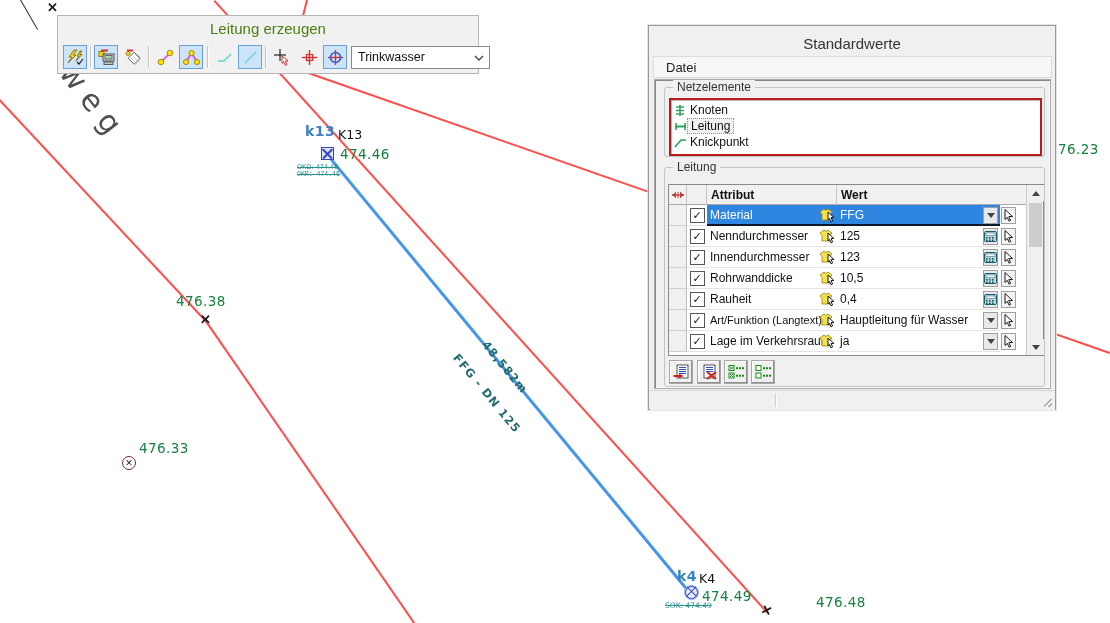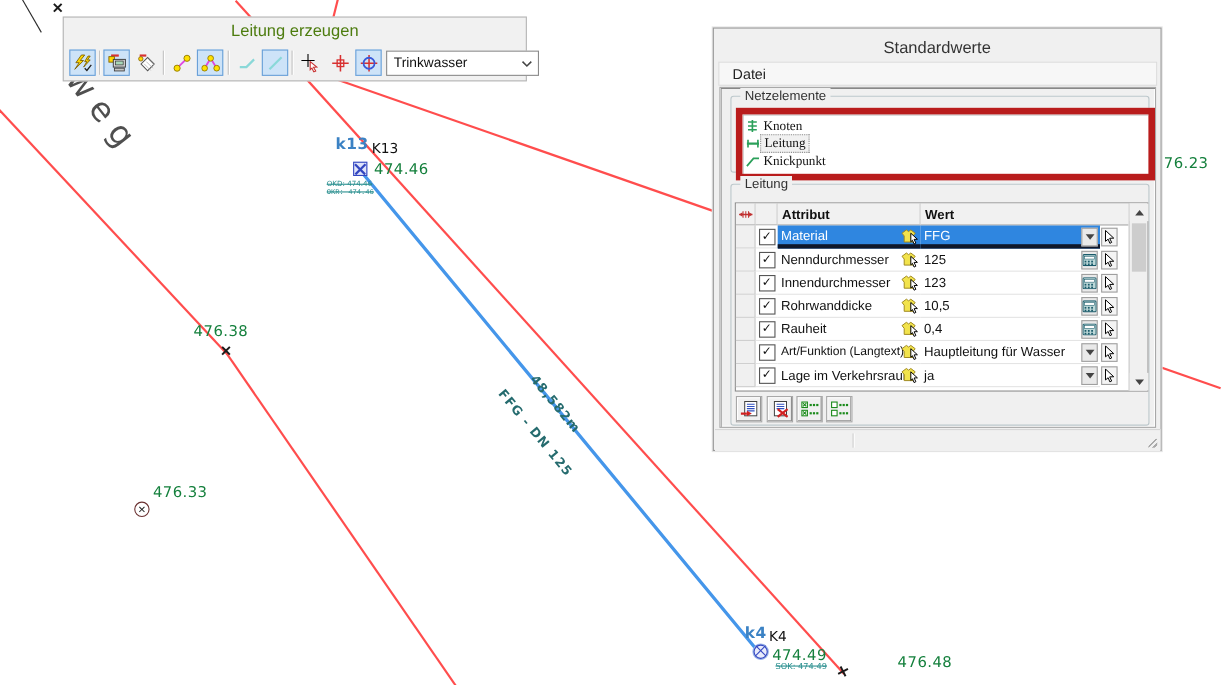--- a/index.html
+++ b/index.html
@@ -37,35 +37,35 @@
   
   #dlg{left:648px;top:25px;width:408px;height:385px;background:#f0f0f0;border:1px solid #9a9a9a;
     box-shadow:0 0 0 1px #e3e3e3;box-sizing:border-box;}
   #dlg .ttl{position:absolute;top:9px;left:0;width:100%;text-align:center;font-size:15px;color:#333;}
   #menubar{position:absolute;left:4px;top:30px;width:399px;height:22px;background:#f7f7f7;border:1px solid #dcdcdc;box-sizing:border-box;}
   .menuitem{position:absolute;left:4px;top:2px;padding:1px 8px;font-size:13px;color:#222;}
   #client{position:absolute;left:5px;top:53px;width:397px;height:310px;border:1px solid #a8a8a8;
     box-shadow:inset 1px 1px 0 #888, inset -1px -1px 0 #fdfdfd;background:#f0f0f0;box-sizing:border-box;}
   .grp{position:absolute;border:1px solid #bcc7cb;border-radius:3px;}
   .grplbl{position:absolute;top:-8px;left:8px;background:#f0f0f0;padding:0 4px;font-size:12px;color:#333;}
-  #netzlist{position:absolute;left:4px;top:10px;width:369px;height:54px;background:#fff;border:6px solid #b91c1c;
-    box-shadow:inset 1px 1px 0 #b8b8b8;font-family:Liberation Serif, serif;}
+  #netzlist{position:absolute;left:4px;top:10px;width:369px;height:54px;background:#fff;border:2px solid #b91c1c;
+    box-shadow:inset 1px 1px 0 #b8b8b8;}
   .nitem{position:absolute;left:3px;height:16px;display:flex;align-items:center;gap:3px;font-size:12px;color:#111;}
   .focusrect{border:1px dotted #909090;background:#f1f1f1;padding:0 3px;margin-left:-3px;}
   
   #tbl{position:absolute;left:3px;top:16px;width:374px;height:170px;background:#fff;border:1px solid #8a8a8a;box-sizing:content-box;}
   .thead{position:absolute;top:0;height:20px;background:#f1f1f1;border-right:1px solid #c6c6c6;border-bottom:1px solid #a9a9a9;
     box-sizing:border-box;font-size:12px;font-weight:bold;color:#111;display:flex;align-items:center;padding-left:4px;}
   .trow{position:absolute;left:0;width:357px;height:21px;}
   .cell{position:absolute;top:0;height:21px;box-sizing:border-box;display:flex;align-items:center;}
   .rowhdr{left:0;width:18px;background:#f0f0f0;border-right:1px solid #bdbdbd;border-bottom:1px solid #cfcfcf;}
   .chkc{left:18px;width:20px;border-bottom:1px solid #e4e4e4;justify-content:center;background:#fff;}
   .attrc{left:38px;width:130px;border-bottom:1px solid #e4e4e4;font-size:12px;color:#111;padding-left:3px;position:absolute;}
   .wertc{left:168px;width:163px;border-bottom:1px solid #e4e4e4;font-size:12px;color:#111;padding-left:3px;}
-  .trow.sel .attrc,.trow.sel .wertc{background:#2f86e0;color:#fff;border-bottom:4px solid #0f172a;}
+  .trow.sel .attrc,.trow.sel .wertc{background:#2f86e0;color:#fff;border-bottom:2px solid #0f172a;}
   .cb{width:13px;height:13px;background:#fff;border:1px solid #555;display:flex;align-items:center;justify-content:center;
     font-size:11px;color:#111;line-height:11px;}
   .ctl{position:absolute;top:2px;width:15px;height:17px;background:#e9e9e9;border:1px solid #9f9f9f;box-sizing:border-box;
     display:flex;align-items:center;justify-content:center;}
   .c1{left:314px;} .c2{left:332px;background:#f4f4f4;}
   .shirt{position:absolute;right:1px;top:3px;}
   .tri-dn{width:0;height:0;border-left:4px solid transparent;border-right:4px solid transparent;border-top:5px solid #444;}
   .tri-up{width:0;height:0;border-left:4px solid transparent;border-right:4px solid transparent;border-bottom:5px solid #444;}
   
   #vsb{position:absolute;left:357px;top:0;width:17px;height:170px;background:#f0f0f0;border-left:1px solid #c9c9c9;box-sizing:border-box;}
@@ -111,21 +111,21 @@
 
     <div class="lbl kname" style="left:338px;top:127px;">K13</div>
     <div class="lbl ktag" style="left:305px;top:123px;">k13</div>
     <div class="lbl mapnum" style="left:340px;top:146px;">474.46</div>
     <div class="lbl tinydet" style="left:297px;top:164px;">OKD: 474.46</div>
     <div class="lbl tinydet" style="left:297px;top:171px;font-family:Liberation Mono, monospace;">OKR: 474.46</div>
 
     <div class="lbl kname" style="left:699px;top:571px;">K4</div>
     <div class="lbl ktag" style="left:677px;top:568px;">k4</div>
     <div class="lbl mapnum" style="left:702px;top:588px;">474.49</div>
-    <div class="lbl tinydet" style="left:665px;top:602px;font-size:7.5px;margin-left:40px;">SOK: 474.49</div>
+    <div class="lbl tinydet" style="left:665px;top:602px;font-size:7.5px;">SOK: 474.49</div>
 
     <div class="pipelbl" style="left:490px;top:338px;transform:rotate(50.4deg);">48,582m</div>
     <div class="pipelbl" style="left:461px;top:351px;transform:rotate(50.4deg);">FFG - DN 125</div>
   </div>
 
   <div class="abs" id="toolbar">
     <div class="ttl">Leitung erzeugen</div>
 
     <div class="tbtn on" style="left:5px;">
       <svg width="17" height="17" viewBox="0 0 17 17">

